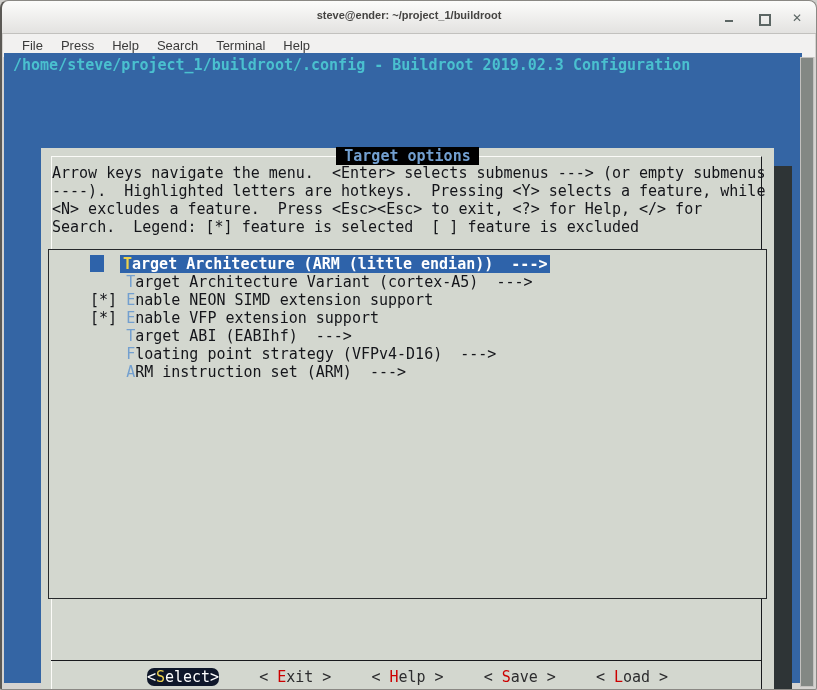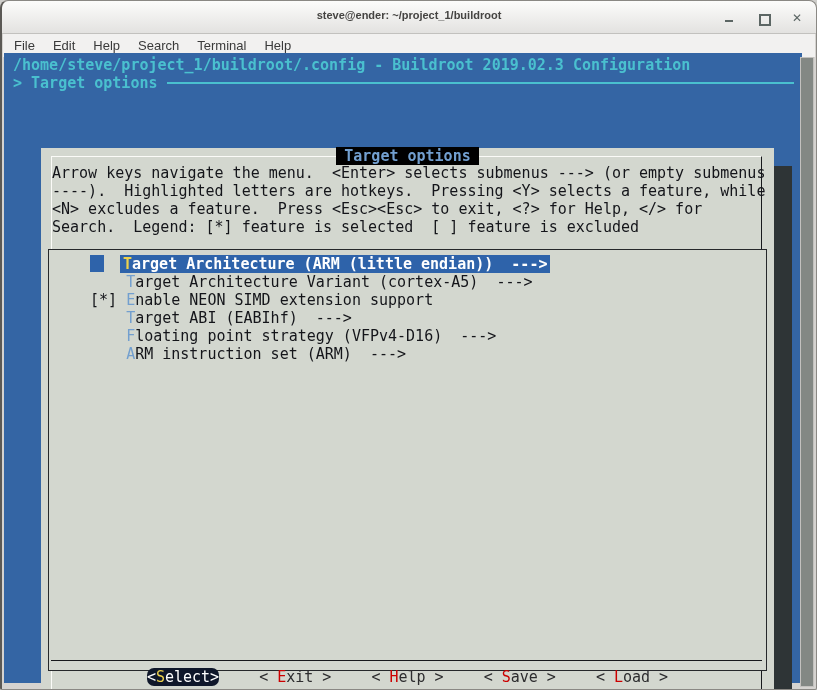--- a/index.html
+++ b/index.html
@@ -26,21 +26,21 @@
   }
   .win-controls { position:absolute; right:12px; top:0; height:33px; display:flex; align-items:center; gap:20px; }
   .wbtn { width:14px; height:14px; position:relative; cursor:default; }
   .btn-min::after  { content:""; position:absolute; left:3px; bottom:3px; width:8px; height:2px; background:#5c6664; }
   .btn-max::after  { content:""; position:absolute; left:3px; top:3px; width:8px; height:8px; border:2px solid #5c6664; }
   .btn-close { font-size:12px; font-weight:bold; color:#5c6664; line-height:14px; text-align:center; }
 
   
   .menubar {
     position:absolute; left:1px; top:33px; right:1px; height:23px;
-    background:#f2f1f0; display:flex; align-items:center; padding-left:2px;
+    background:#f2f1f0; display:flex; align-items:center; padding-left:10px;
   }
   .menubar .mitem { padding:2px 9px; font-size:13px; color:#3a3a3a; }
 
   
   .terminal {
     position:absolute; left:2px; top:52px; width:798px; height:630px;
     background:#3465a4;
     font-family:"DejaVu Sans Mono","Liberation Mono",monospace;
     font-size:15px; line-height:18px; color:#14151a;
   }
@@ -72,21 +72,21 @@
   }
   .dlg-title {
     position:absolute; top:-1px; left:0; right:0; text-align:center; height:18px;
   }
   .dlg-title span { background:#000000; padding:0 8px; color:#729fcf; font-weight:bold; }
 
   .instructions { position:absolute; left:11px; top:16px; white-space:pre; }
   .instructions div { height:18px; }
 
   .listbox {
-    position:absolute; left:7px; top:101px; width:719px; height:422px;
+    position:absolute; left:7px; top:101px; width:719px; height:350px;
     border:1px solid #26282b; background:#d3d7cf; padding-top:5px;
   }
   .menu-row { height:18px; padding-left:41px; white-space:pre; }
   .hotkey { color:#729fcf; }
   .cursor-block { display:inline-block; width:14px; height:17px; background:#2e63aa; vertical-align:top; }
   .cursor-gap   { display:inline-block; width:16px; height:17px; vertical-align:top; }
   .sel-text { background:#2e63aa; color:#ffffff; font-weight:bold; padding:0 3px; }
   .sel-text .hotkey { color:#edd14c; }
 
   .btn-separator { position:absolute; left:10px; right:12px; top:512px; height:1px; background:#17191c; }
@@ -108,48 +108,45 @@
     <div class="title-text">steve@ender: ~/project_1/buildroot</div>
     <div class="win-controls">
       <div class="wbtn btn-min"></div>
       <div class="wbtn btn-max"></div>
       <div class="wbtn btn-close">✕</div>
     </div>
   </div>
 
   <div class="menubar" id="menubar">
       <span class="mitem">File</span>
-      <span class="mitem">Edit</span>
+      <span class="mitem">Press</span>
       <span class="mitem">Help</span>
       <span class="mitem">Search</span>
       <span class="mitem">Terminal</span>
       <span class="mitem">Help</span>
     </div>
 
   <div class="terminal">
     <div class="term-header">/home/steve/project_1/buildroot/.config - Buildroot 2019.02.3 Configuration</div>
-    <div class="term-breadcrumb-row">
-      <span class="term-breadcrumb">&gt; Target options</span>
-      <span class="bc-line"></span>
-    </div>
 
     <div class="shadow"></div>
 
     <div class="dialog">
       <div class="dlg-frame"></div>
       <div class="dlg-title">
         <span>Target options</span>
       </div>
 
       <div class="instructions" id="instructions"><div>Arrow keys navigate the menu.  &lt;Enter&gt; selects submenus ---&gt; (or empty submenus</div><div>----).  Highlighted letters are hotkeys.  Pressing &lt;Y&gt; selects a feature, while</div><div>&lt;N&gt; excludes a feature.  Press &lt;Esc&gt;&lt;Esc&gt; to exit, &lt;?&gt; for Help, &lt;/&gt; for</div><div>Search.  Legend: [*] feature is selected  [ ] feature is excluded</div></div>
 
       <div class="listbox" id="listbox">
           <div class="menu-row"><span class="cursor-block"></span><span class="cursor-gap"></span><span class="sel-text"><span class="hotkey">T</span>arget Architecture (ARM (little endian))  ---&gt;</span></div>
           <div class="menu-row"><span class="prefix">    </span><span class="hotkey">T</span>arget Architecture Variant (cortex-A5)  ---&gt;</div>
           <div class="menu-row"><span class="prefix">[*] </span><span class="hotkey">E</span>nable NEON SIMD extension support</div>
+          <div class="menu-row"><span class="prefix">[*] </span><span class="hotkey">E</span>nable VFP extension support</div>
           <div class="menu-row"><span class="prefix">    </span><span class="hotkey">T</span>arget ABI (EABIhf)  ---&gt;</div>
           <div class="menu-row"><span class="prefix">    </span><span class="hotkey">F</span>loating point strategy (VFPv4-D16)  ---&gt;</div>
           <div class="menu-row"><span class="prefix">    </span><span class="hotkey">A</span>RM instruction set (ARM)  ---&gt;</div>
         </div>
 
       <div class="btn-separator"></div>
       <div class="buttons" id="buttons"><span class="dlg-btn active">&lt;<span class="bhk">S</span>elect&gt;</span><span class="dlg-btn">&lt; <span class="bhk">E</span>xit &gt;</span><span class="dlg-btn">&lt; <span class="bhk">H</span>elp &gt;</span><span class="dlg-btn">&lt; <span class="bhk">S</span>ave &gt;</span><span class="dlg-btn">&lt; <span class="bhk">L</span>oad &gt;</span></div>
     </div>
   </div>
 

